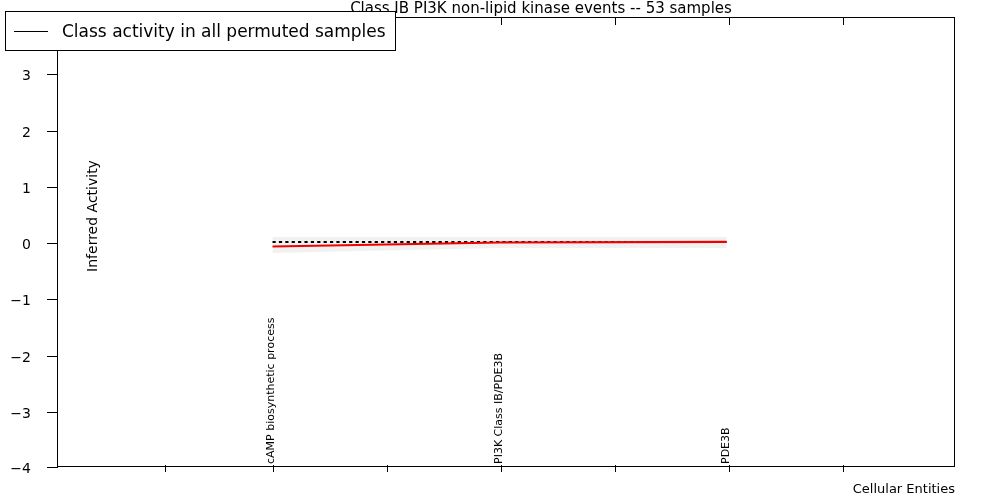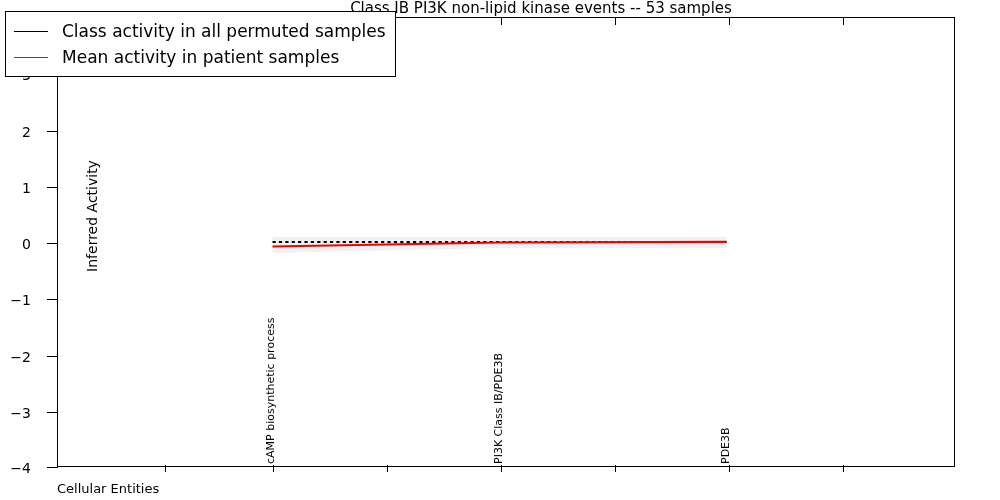--- a/index.html
+++ b/index.html
@@ -104,21 +104,21 @@
     white-space: nowrap;
     color: #000000;
     transform-origin: left bottom;
     transform: rotate(-90deg);
   }
   .xlabel {
     position: absolute;
     left: 57px;
     top: 481px;
     width: 898px;
-    text-align: left;
+    text-align: right;
     font-size: 13px;
     line-height: 15px;
     color: #000000;
     white-space: nowrap;
   }
 
   
   #series-layer {
     position: absolute;
     left: 0;
@@ -225,19 +225,15 @@
     <div class="ylabel">Inferred Activity</div>
   </div>
 
   <div class="xlabel">Cellular Entities</div>
 
   <div id="legend">
     <div class="legend-row">
       <span class="legend-swatch" style="border-top:1.8px solid #000000;"></span>
       <span class="legend-text">Class activity in all permuted samples</span>
     </div>
-    <div class="legend-row">
-      <span class="legend-swatch" style="border-top:1.8px solid #ff0000;"></span>
-      <span class="legend-text">Mean activity in patient samples</span>
-    </div>
   </div>
 
 </div>
 
 </body></html>

